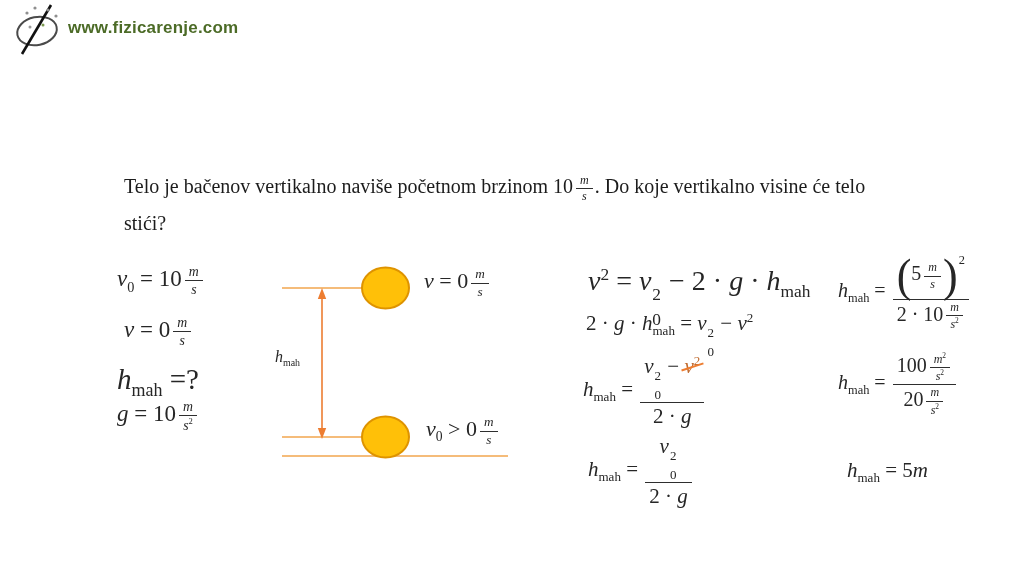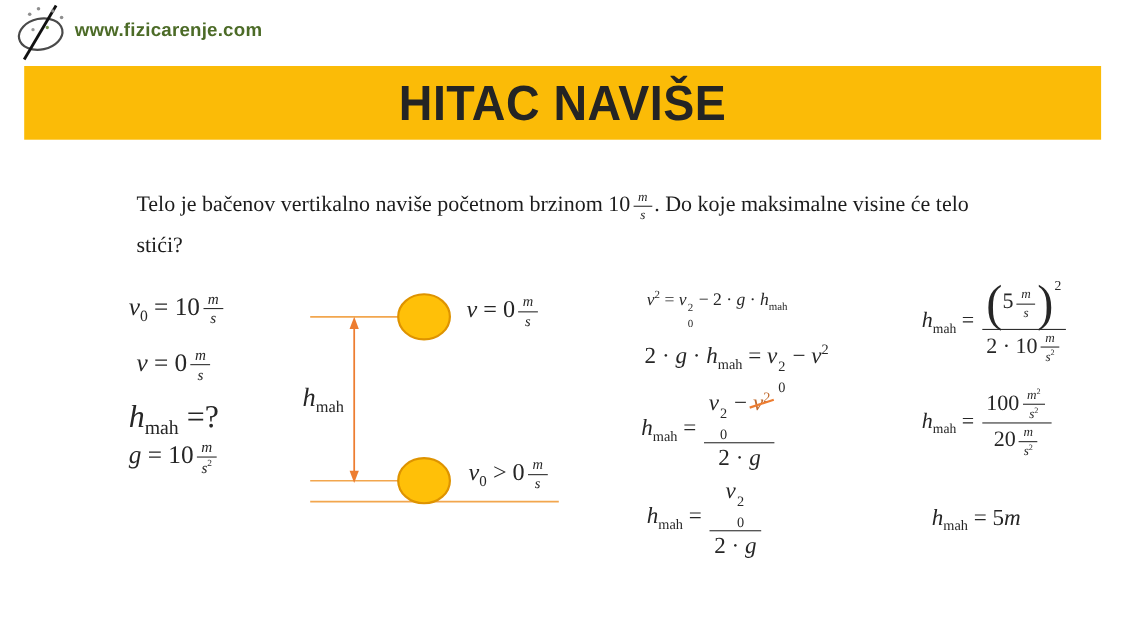--- a/index.html
+++ b/index.html
@@ -74,29 +74,26 @@
         <circle cx="25" cy="6" r="1.6" fill="#8f8f8f"></circle>
         <circle cx="38" cy="8" r="1.6" fill="#8f8f8f"></circle>
         <circle cx="46" cy="14" r="1.6" fill="#8f8f8f"></circle>
         <circle cx="20" cy="25" r="1.5" fill="#9a9a9a"></circle>
         <circle cx="33" cy="23" r="1.5" fill="#7d9a52"></circle>
       </g>
     </svg>
     <div class="site-url" style="color: rgb(76, 107, 39);">www.fizicarenje.com</div>
   </div>
 
-  <div class="banner" style="background-color: rgb(251, 187, 7); color: rgb(36, 36, 36);">
-    <div class="banner-title">HITAC NAVIŠE</div>
-  </div>
 
   <div class="problem">
     <div class="line"><span>Telo je bačenov vertikalno naviše početnom brzinom 10</span><span class="frac small">
           <span class="num mi">m</span>
           <span class="den mi">s</span>
-        </span><span>. Do koje maksimalne visine će telo</span></div>
+        </span><span>. Do koje vertikalno visine će telo</span></div>
     <div class="line line2"><span>stići?</span></div>
   </div>
 
   <div class="eq" style="left:117px; top:264px; font-size:23px"><span class="mi">v</span><sub>0</sub><span class="mr"> = 10</span><span class="frac small">
         <span class="num"><span class="mi">m</span></span>
         <span class="den"><span class="mi">s</span></span>
       </span></div>
   <div class="eq" style="left:124px; top:315px; font-size:23px"><span class="mi">v</span><span class="mr"> = 0</span><span class="frac small">
         <span class="num"><span class="mi">m</span></span>
         <span class="den"><span class="mi">s</span></span>
@@ -115,27 +112,27 @@
     <polygon points="52,30 47.8,41 56.2,41" fill="#ED7D31"></polygon>
     <polygon points="52,181 47.8,170 56.2,170" fill="#ED7D31"></polygon>
     <ellipse cx="115.5" cy="30" rx="23.5" ry="20.5" stroke-width="2" fill="#FFC008" stroke="#DE9300"></ellipse>
     <ellipse cx="115.5" cy="179" rx="23.5" ry="20.5" stroke-width="2" fill="#FFC008" stroke="#DE9300"></ellipse>
   </svg>
 
   <div class="eq" style="left:424px; top:267px; font-size:22px"><span class="mi">v</span><span class="mr"> = 0</span><span class="frac small">
         <span class="num"><span class="mi">m</span></span>
         <span class="den"><span class="mi">s</span></span>
       </span></div>
-  <div class="eq" style="left:275px; top:347px; font-size:24px"><span class="mi">h</span><sub>mah</sub></div>
+  <div class="eq" style="left:275px; top:347px; font-size:16px"><span class="mi">h</span><sub>mah</sub></div>
   <div class="eq" style="left:426px; top:415px; font-size:22px"><span class="mi">v</span><sub>0</sub><span class="mr"> &gt; 0</span><span class="frac small">
         <span class="num"><span class="mi">m</span></span>
         <span class="den"><span class="mi">s</span></span>
       </span></div>
 
-  <div class="eq" style="left:588px; top:263px; font-size:16px"><span class="mi">v</span><sup>2</sup><span class="mr"> = </span><span class="mi">v</span><span class="supsub">
+  <div class="eq" style="left:588px; top:263px; font-size:28px"><span class="mi">v</span><sup>2</sup><span class="mr"> = </span><span class="mi">v</span><span class="supsub">
         <span class="ssup">2</span>
         <span class="ssub">0</span>
       </span><span class="mr"> − 2 · </span><span class="mi">g</span><span class="mr"> · </span><span class="mi">h</span><sub>mah</sub></div>
   <div class="eq" style="left:586px; top:310px; font-size:21px"><span class="mr">2 · </span><span class="mi">g</span><span class="mr"> · </span><span class="mi">h</span><sub>mah</sub><span class="mr"> = </span><span class="mi">v</span><span class="supsub">
         <span class="ssup">2</span>
         <span class="ssub">0</span>
       </span><span class="mr"> − </span><span class="mi">v</span><sup>2</sup></div>
   <div class="eq" style="left:583px; top:354px; font-size:21px"><span class="mi">h</span><sub>mah</sub><span class="mr"> = </span><span class="frac">
         <span class="num"><span class="mi">v</span><span class="supsub">
             <span class="ssup">2</span>

